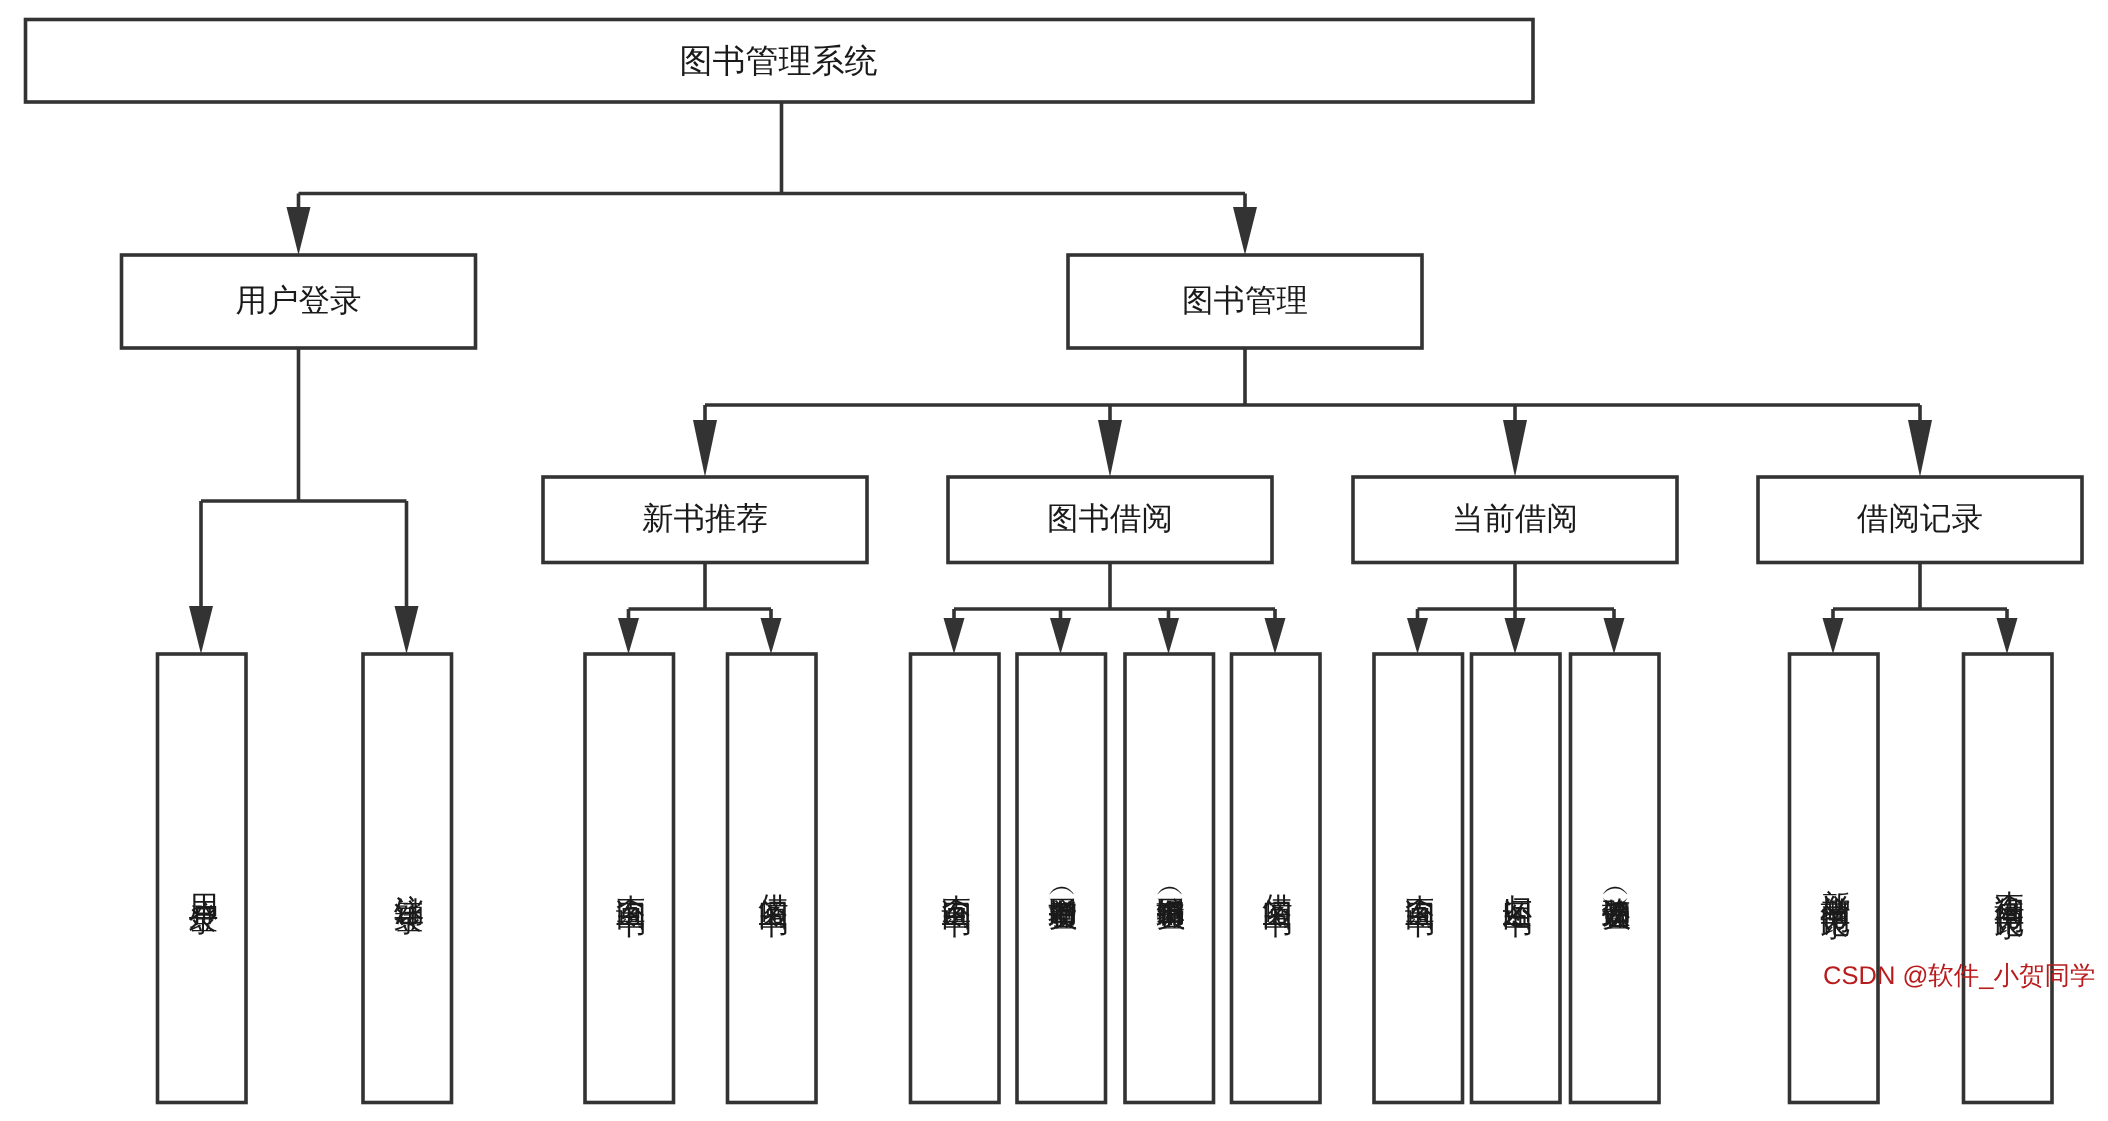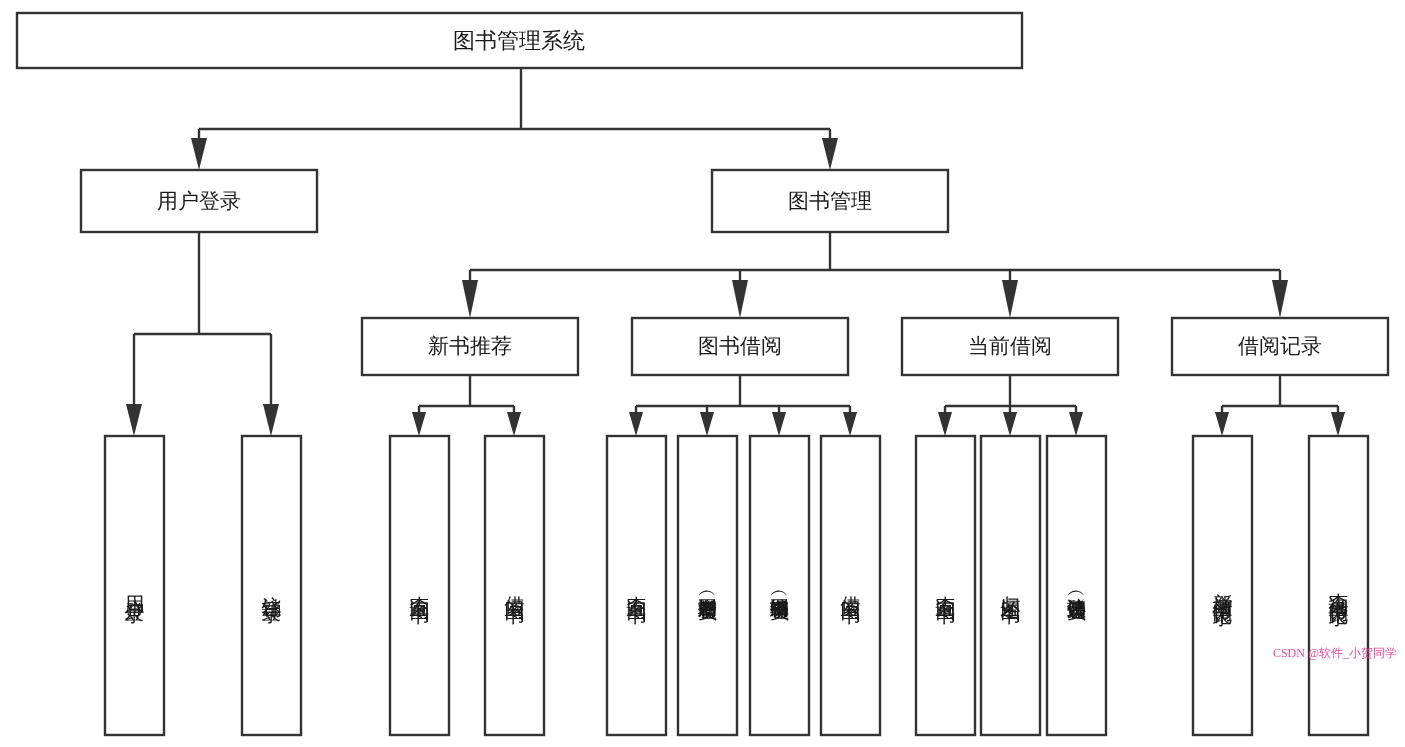--- a/index.html
+++ b/index.html
@@ -70,23 +70,23 @@
     user-select: none;
   }
   .vert-label.compact {
     font-size: 19px;
     letter-spacing: 0.5px;
   }
   .watermark {
     position: absolute;
     right: 8px;
     bottom: 6px;
-    font-family: Liberation Serif, serif;
-    font-size: 12px;
-    color: #ec4899;
+    font-family: Liberation Sans, sans-serif;
+    font-size: 17px;
+    color: #b91c1c;
     white-space: nowrap;
     user-select: none;
   }
 </style>
 </head>
 <body>
 
 <div id="diagram-root">
 
   <svg class="diagram-canvas" viewBox="0 0 1405 747">

